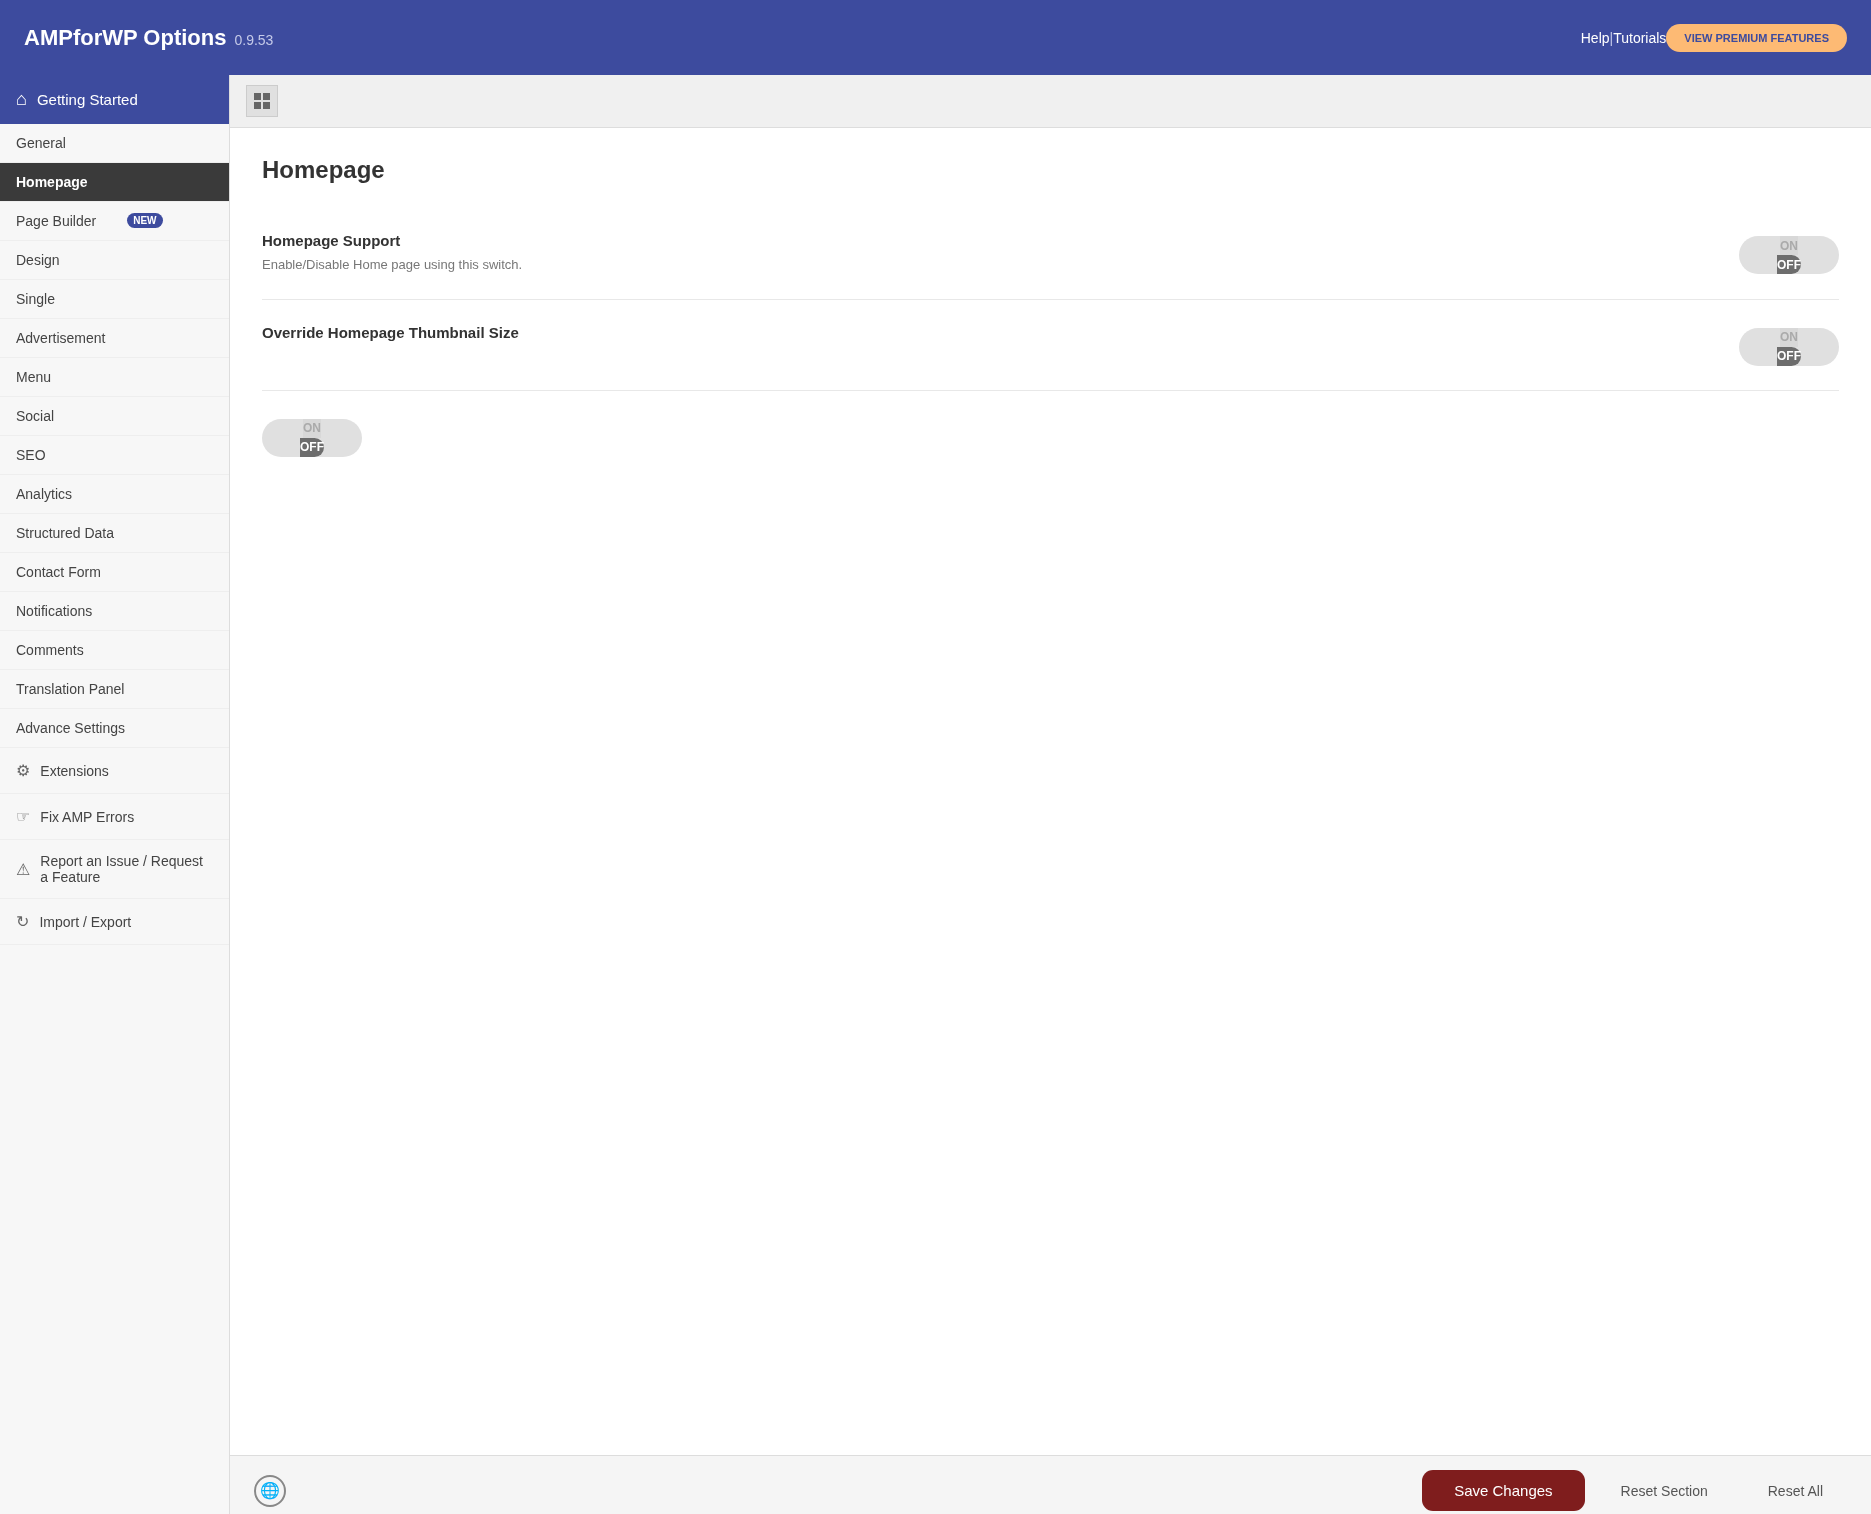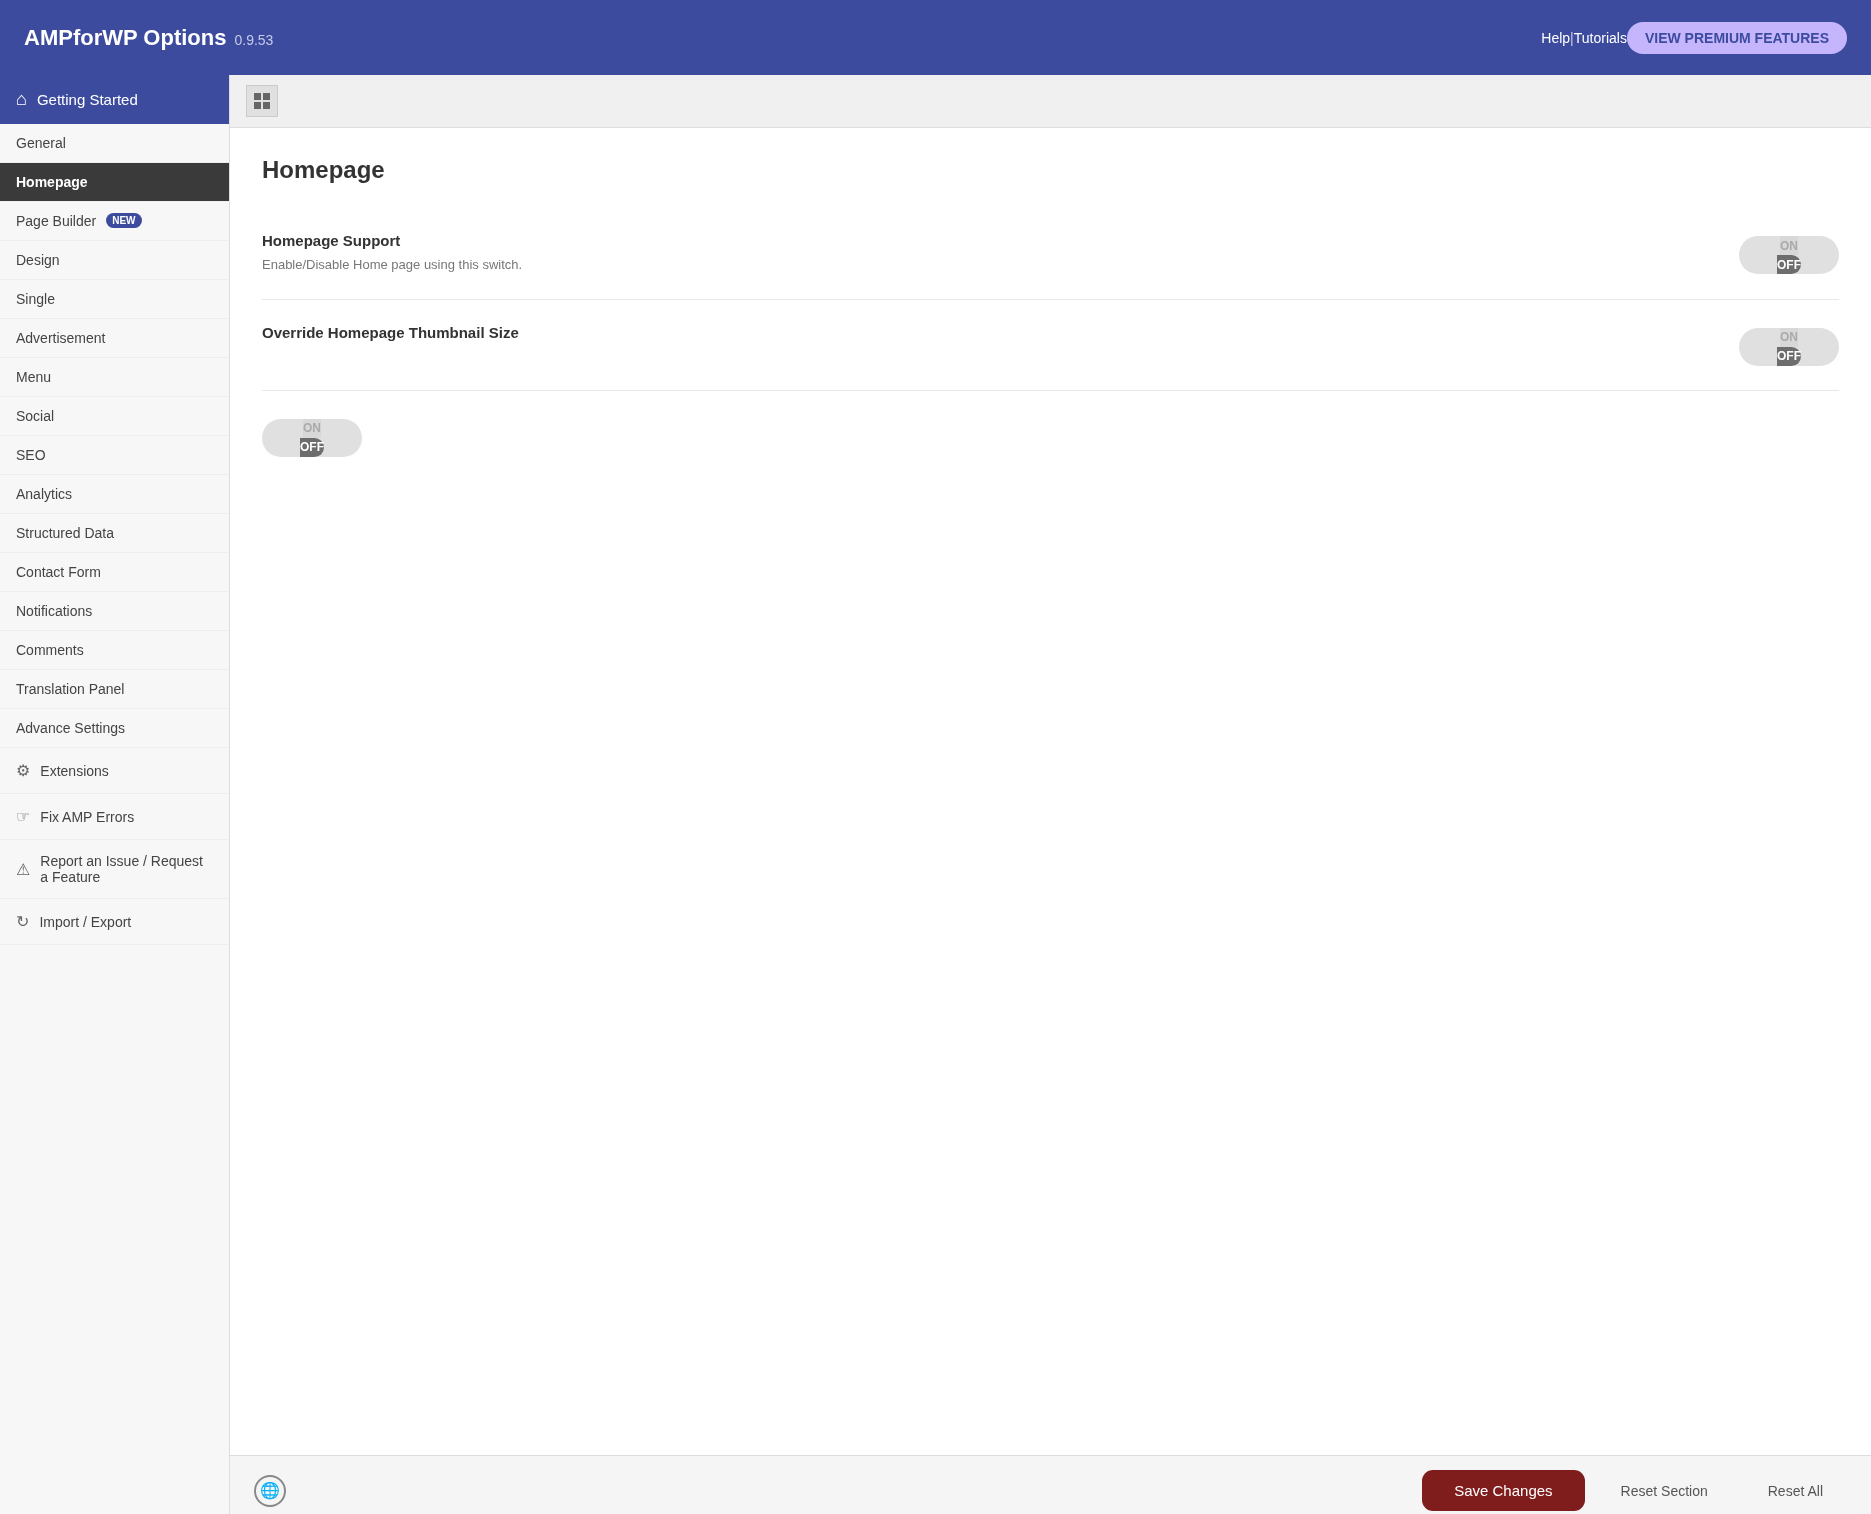--- a/index.html
+++ b/index.html
@@ -37,26 +37,26 @@
       color: white;
       font-size: 14px;
       text-decoration: none;
       cursor: pointer;
     }
     .header-divider {
       color: #c5cae9;
       font-size: 14px;
     }
     .premium-btn {
-      background: #c4b5fd;
+      background: #fdba74;
       color: #3d4b9e;
       border: none;
       border-radius: 20px;
       padding: 8px 18px;
-      font-size: 14px;
+      font-size: 11px;
       font-weight: 600;
       cursor: pointer;
       white-space: nowrap;
     }
 
     
     .layout {
       display: flex;
       min-height: calc(100vh - 64px);
     }
@@ -102,21 +102,21 @@
       background: #3a3a3a;
       color: white;
       font-weight: 600;
     }
     .badge-new {
       background: #3d4b9e;
       color: white;
       font-size: 10px;
       padding: 2px 6px;
       border-radius: 10px;
-      margin-left: 2px;
+      margin-left: 23px;
       font-weight: 600;
     }
     .sidebar-icon-item {
       padding: 13px 16px;
       font-size: 14px;
       color: #444;
       cursor: pointer;
       display: flex;
       align-items: center;
       gap: 10px;

